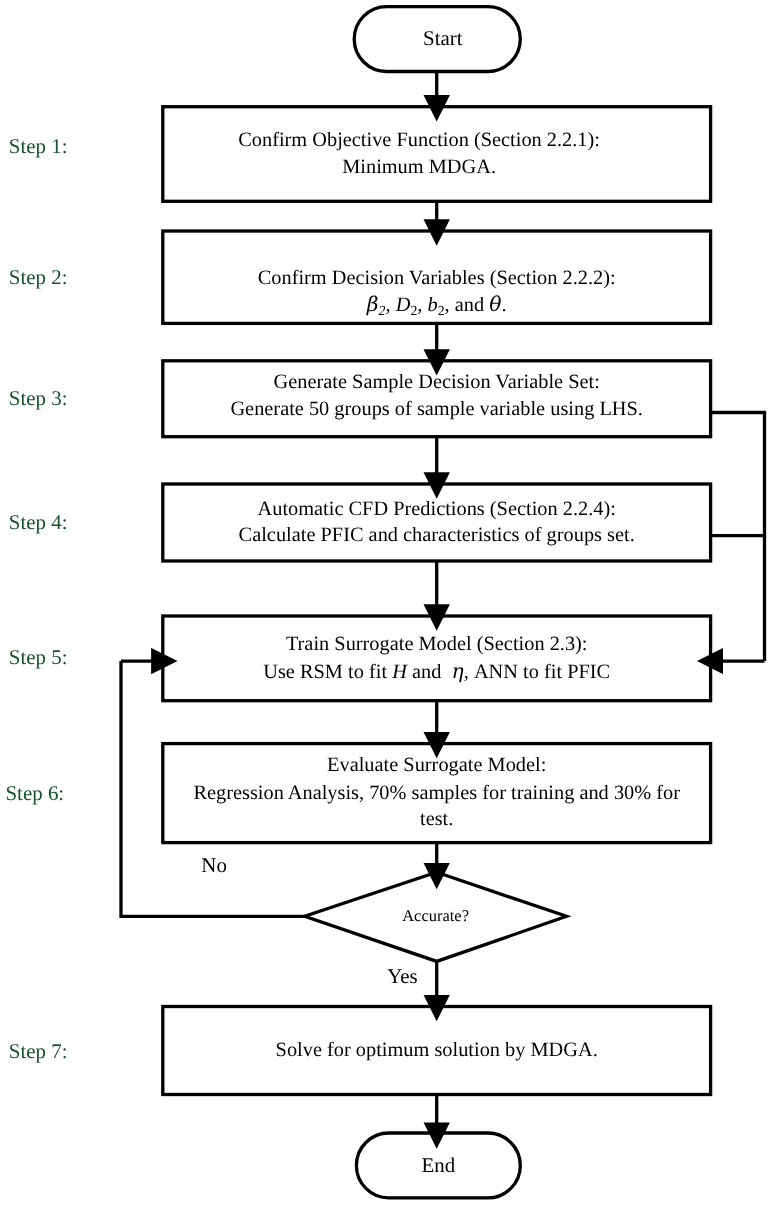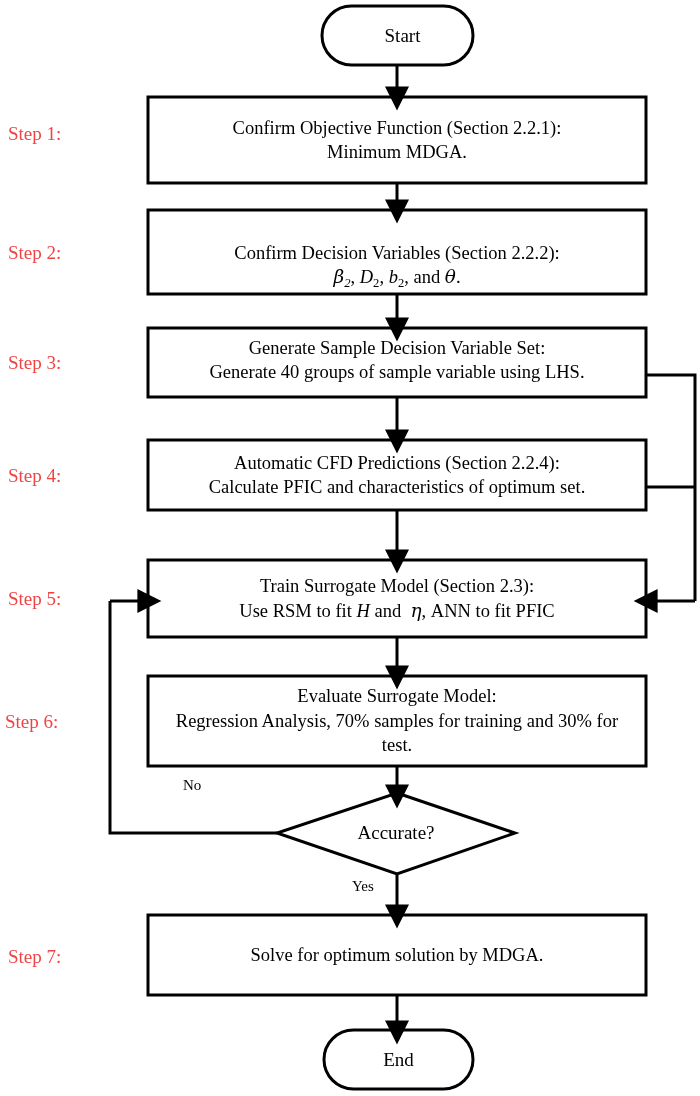--- a/index.html
+++ b/index.html
@@ -26,21 +26,21 @@
     width: 700px;
     height: 1096px;
   }
 
   
   .step-label {
     position: absolute;
     font-size: 19px;
     line-height: 1;
     white-space: nowrap;
-    color: #ef4444;
+    color: #14532d;
   }
 
   
   .node-text {
     position: absolute;
     text-align: center;
     font-size: 18.5px;
     line-height: 1.32;
     color: #000;
     display: flex;
@@ -60,30 +60,30 @@
     line-height: 1;
     display: flex;
     justify-content: center;
     align-items: center;
   }
 
   
   .dec-text {
     position: absolute;
     text-align: right;
-    font-size: 19px;
+    font-size: 15px;
     display: flex;
     justify-content: center;
     align-items: center;
   }
 
   
   .edge-label {
     position: absolute;
-    font-size: 15px;
+    font-size: 19px;
     line-height: 1;
     white-space: nowrap;
   }
 
   
   i.mi { font-style: italic; }
   .sub { font-size: 0.68em; vertical-align: -0.28em; }
   .greek { font-family: "DejaVu Serif", serif; font-style: italic; }
 </style>
 </head>
@@ -154,43 +154,43 @@
   <div class="step-label" style="left:8px; top:243px;">Step 2:</div>
   <div class="step-label" style="left:8px; top:353px;">Step 3:</div>
   <div class="step-label" style="left:8px; top:466px;">Step 4:</div>
   <div class="step-label" style="left:8px; top:589px;">Step 5:</div>
   <div class="step-label" style="left:5px; top:712px;">Step 6:</div>
   <div class="step-label" style="left:8px; top:947px;">Step 7:</div>
 
   <div class="term-text" style="left:322px; top:6px; width:161px; height:59px;">Start</div>
   <div class="term-text" style="left:324px; top:1030px; width:149px; height:59px;">End</div>
 
-  <div class="node-text" style="left:148px; top:97px; width:498px; height:86px;">
+  <div class="node-text" style="left:132px; top:97px; width:498px; height:86px;">
     <span class="ln">Confirm Objective Function (Section 2.2.1):</span>
     <span class="ln">Minimum MDGA.</span>
   </div>
 
   <div class="node-text" style="left:148px; top:224px; width:498px; height:84px;">
     <span class="ln">Confirm Decision Variables (Section 2.2.2):</span>
     <span class="ln">
       <span class="greek">β</span><span class="sub"><i class="mi">2</i></span>,
       <i class="mi">D</i><span class="sub">2</span>,
       <i class="mi">b</i><span class="sub">2</span>, and
       <span class="greek">θ</span>.
     </span>
   </div>
 
   <div class="node-text" style="left:148px; top:328px; width:498px; height:64px;">
     <span class="ln">Generate Sample Decision Variable Set:</span>
-    <span class="ln">Generate 40 groups of sample variable using LHS.</span>
+    <span class="ln">Generate 50 groups of sample variable using LHS.</span>
   </div>
 
   <div class="node-text" style="left:148px; top:440px; width:498px; height:70px;">
     <span class="ln">Automatic CFD Predictions (Section 2.2.4):</span>
-    <span class="ln">Calculate PFIC and characteristics of optimum set.</span>
+    <span class="ln">Calculate PFIC and characteristics of groups set.</span>
   </div>
 
   <div class="node-text" style="left:148px; top:560px; width:498px; height:77px;">
     <span class="ln">Train Surrogate Model (Section 2.3):</span>
     <span class="ln">
       Use RSM to fit <i class="mi">H</i> and &nbsp;<span class="greek">η</span>, ANN to fit PFIC
     </span>
   </div>
 
   <div class="node-text" style="left:160px; top:676px; width:474px; height:90px;">

